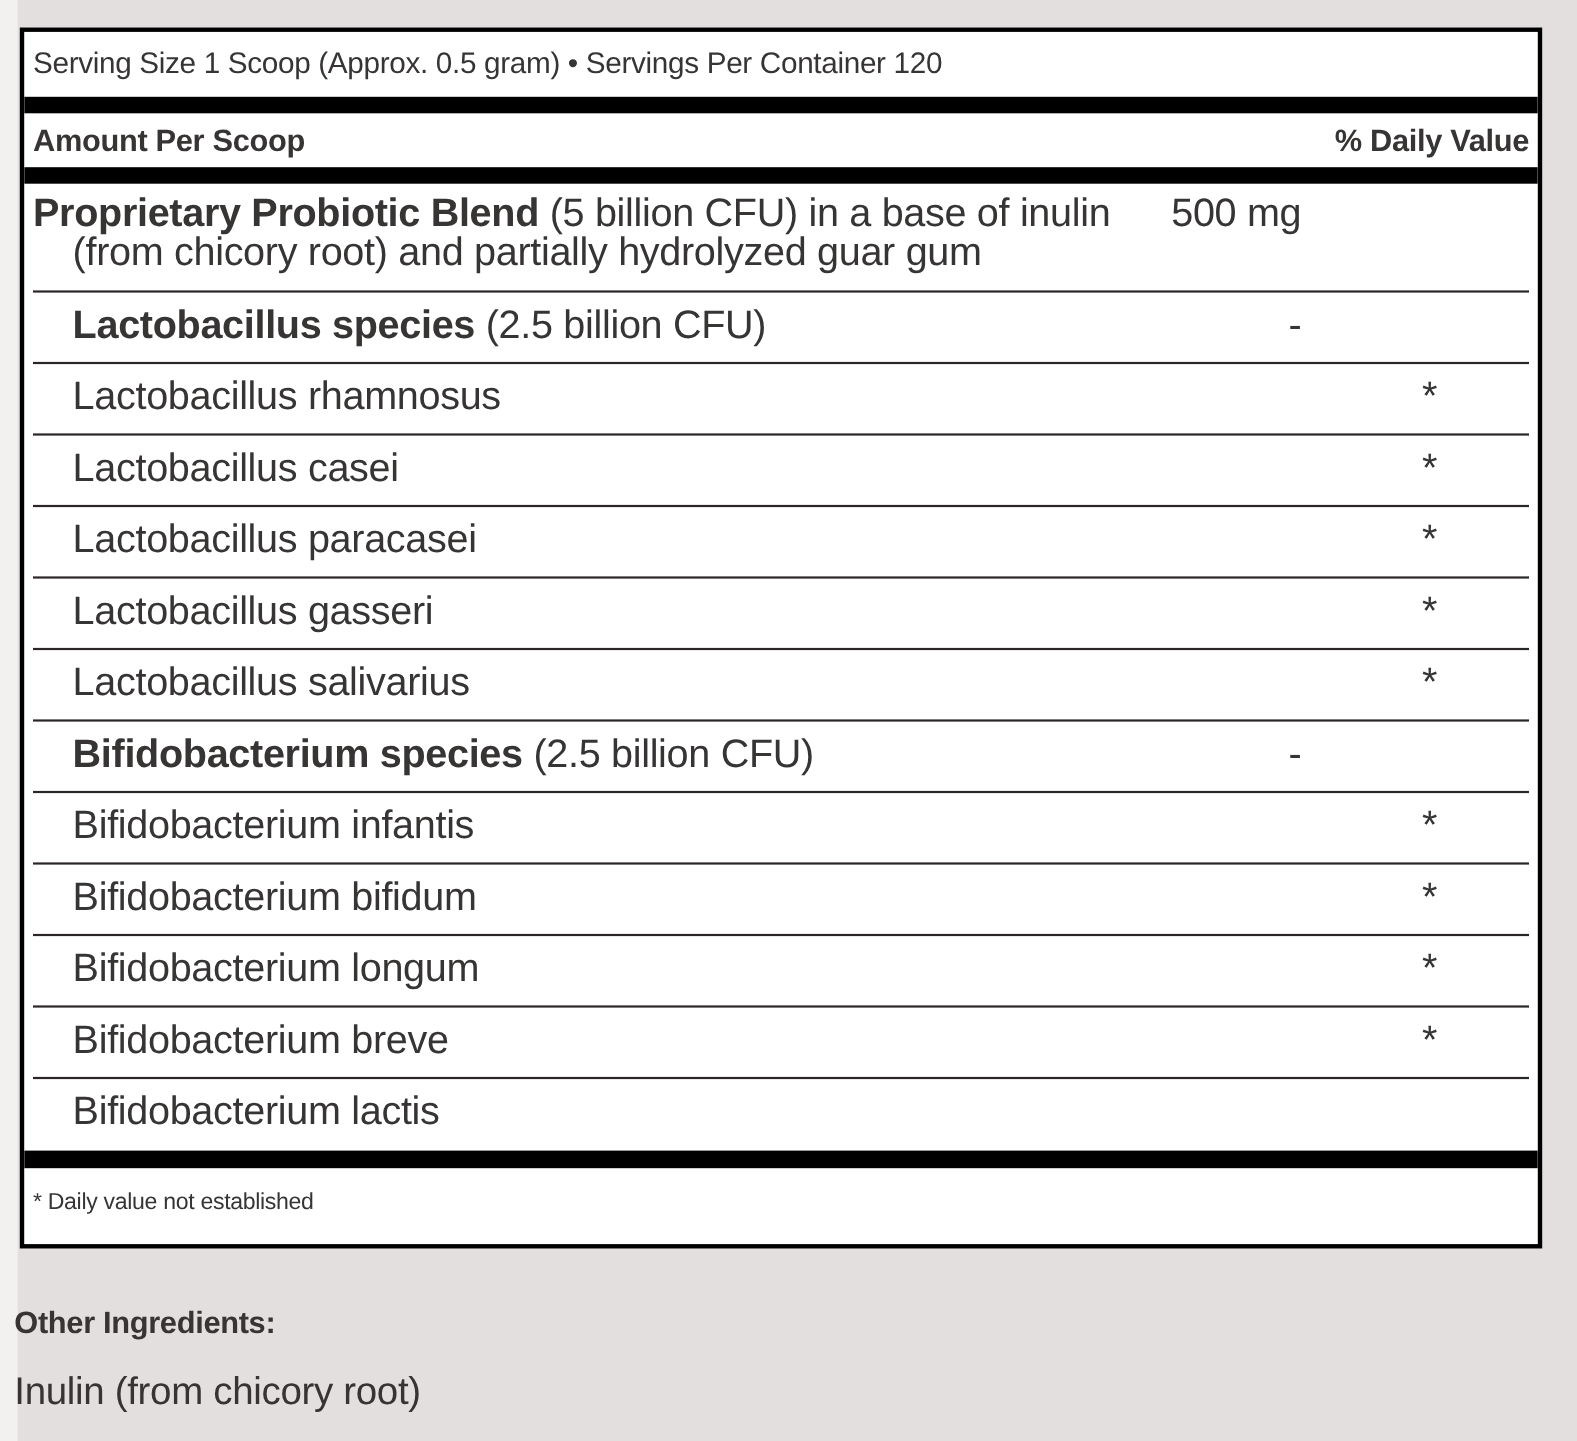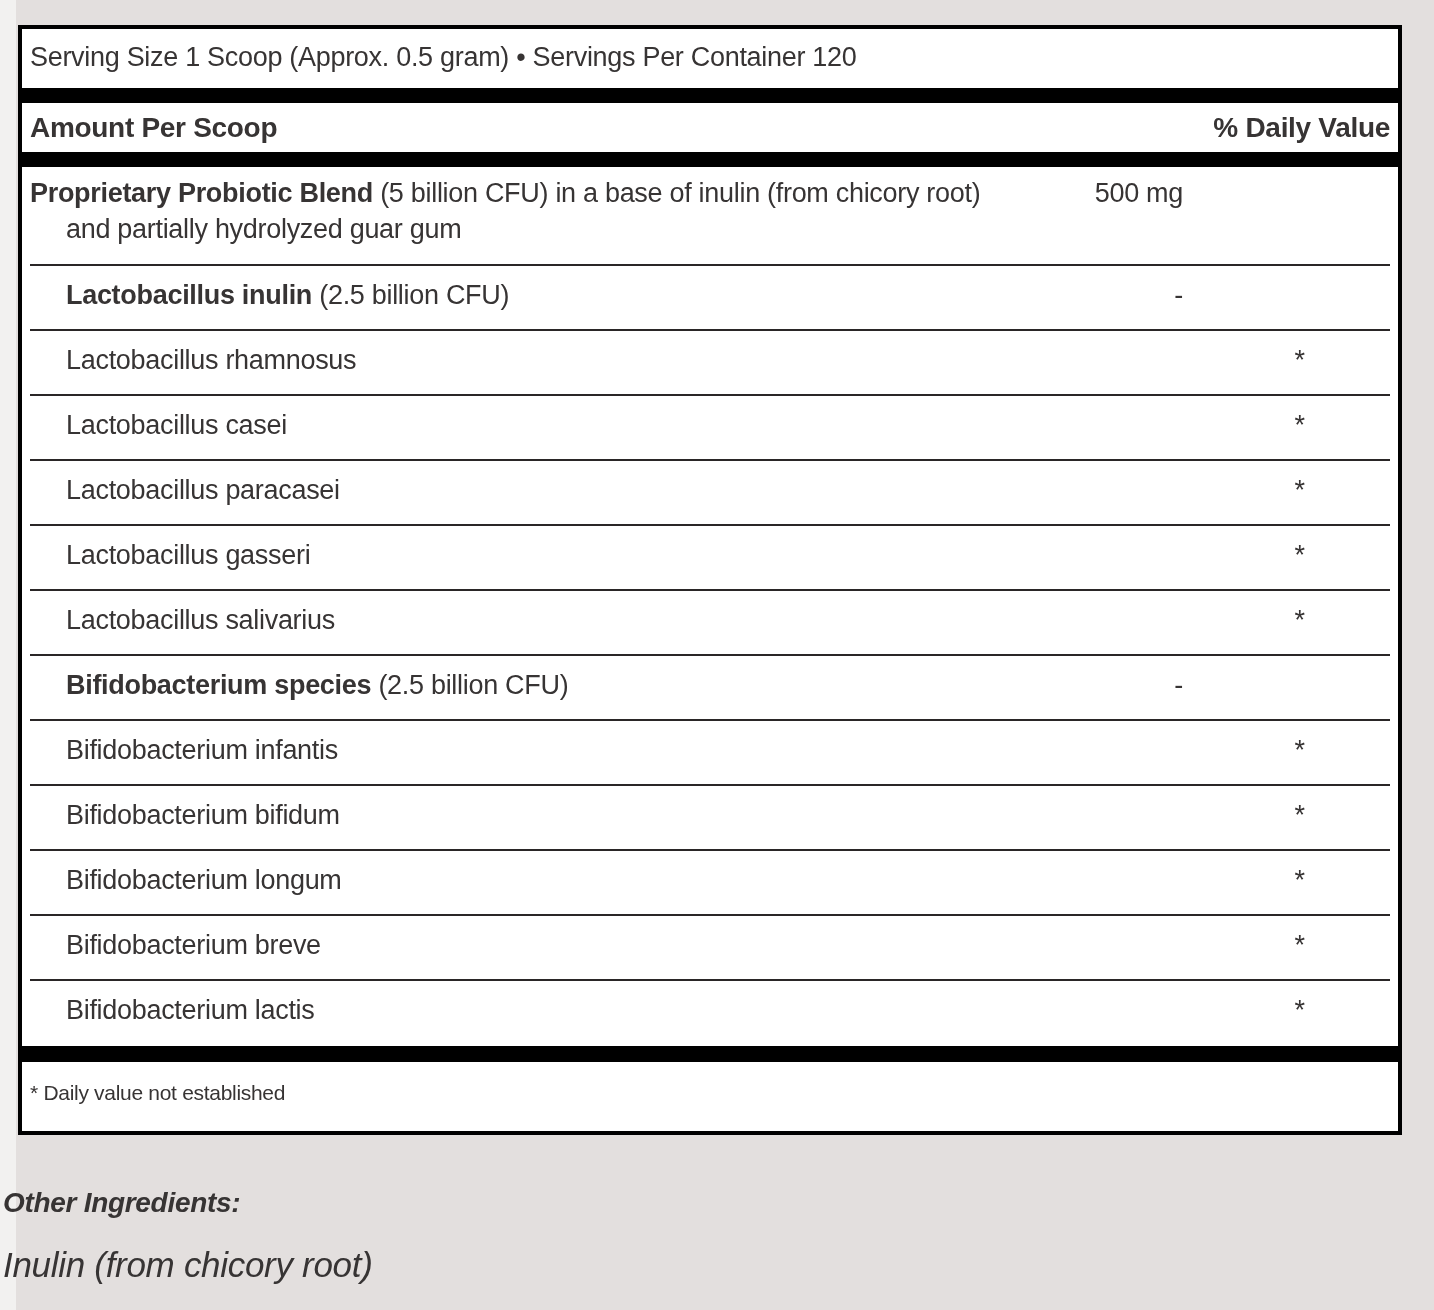--- a/index.html
+++ b/index.html
@@ -54,31 +54,32 @@
     line-height: 30px;
   }
   .row {
     display: flex;
     align-items: flex-start;
     box-sizing: border-box;
     margin: 0 8px;
     height: 65px;
     padding-top: 14px;
     border-top: 2px solid #2a2627;
-    font-size: 27px;
+    font-size: 36px;
     line-height: 30px;
   }
   .row.main {
     height: 97px;
     padding-top: 8px;
     border-top: none;
     line-height: 36px;
   }
   .row.last {
     height: 67px;
+    flex-direction: column;
   }
   .row .name {
     flex: 1 1 auto;
     min-width: 0;
   }
   .row .b {
     font-weight: bold;
   }
   .row.main .name {
     padding-left: 36px;
@@ -104,23 +105,22 @@
   }
   .footnote {
     height: 70px;
     box-sizing: border-box;
     padding: 16px 8px 0 8px;
     font-size: 21px;
     line-height: 30px;
   }
   .other {
     position: absolute;
-    left: 3px;
+    left: 13px;
     top: 1186px;
-    font-style: italic;
   }
   .other .heading {
     font-size: 28px;
     font-weight: bold;
     line-height: 34px;
   }
   .other .item {
     margin-top: 29px;
     font-size: 35px;
     line-height: 31px;
@@ -144,21 +144,21 @@
 
   <div class="bar"></div>
 
   <div>
       <div class="row main">
         <div class="name"><span class="b">Proprietary Probiotic Blend</span><span> (5 billion CFU) in a base of inulin (from chicory root) and partially hydrolyzed guar gum</span></div>
         <div class="amt">500 mg</div>
         <div class="dv"></div>
       </div>
       <div class="row species">
-        <div class="name"><span class="b">Lactobacillus inulin</span><span> (2.5 billion CFU)</span></div>
+        <div class="name"><span class="b">Lactobacillus species</span><span> (2.5 billion CFU)</span></div>
         <div class="amt">-</div>
         <div class="dv"></div>
       </div>
       <div class="row strain">
         <div class="name">Lactobacillus rhamnosus</div>
         <div class="amt"></div>
         <div class="dv">*</div>
       </div>
       <div class="row strain">
         <div class="name">Lactobacillus casei</div>

